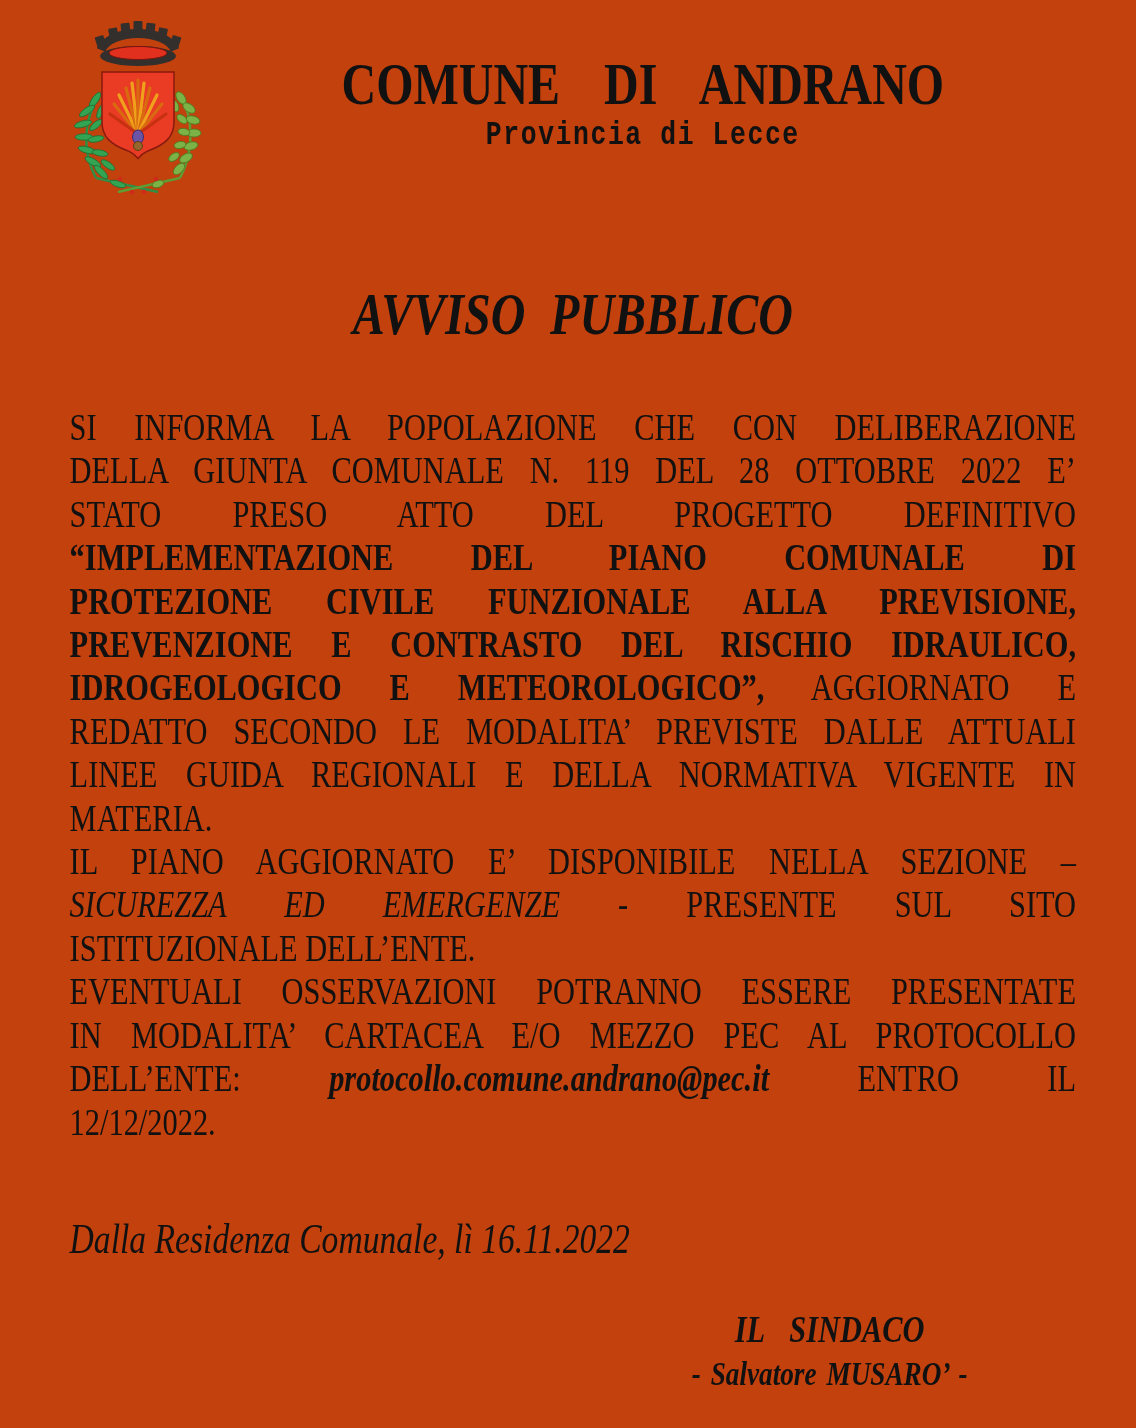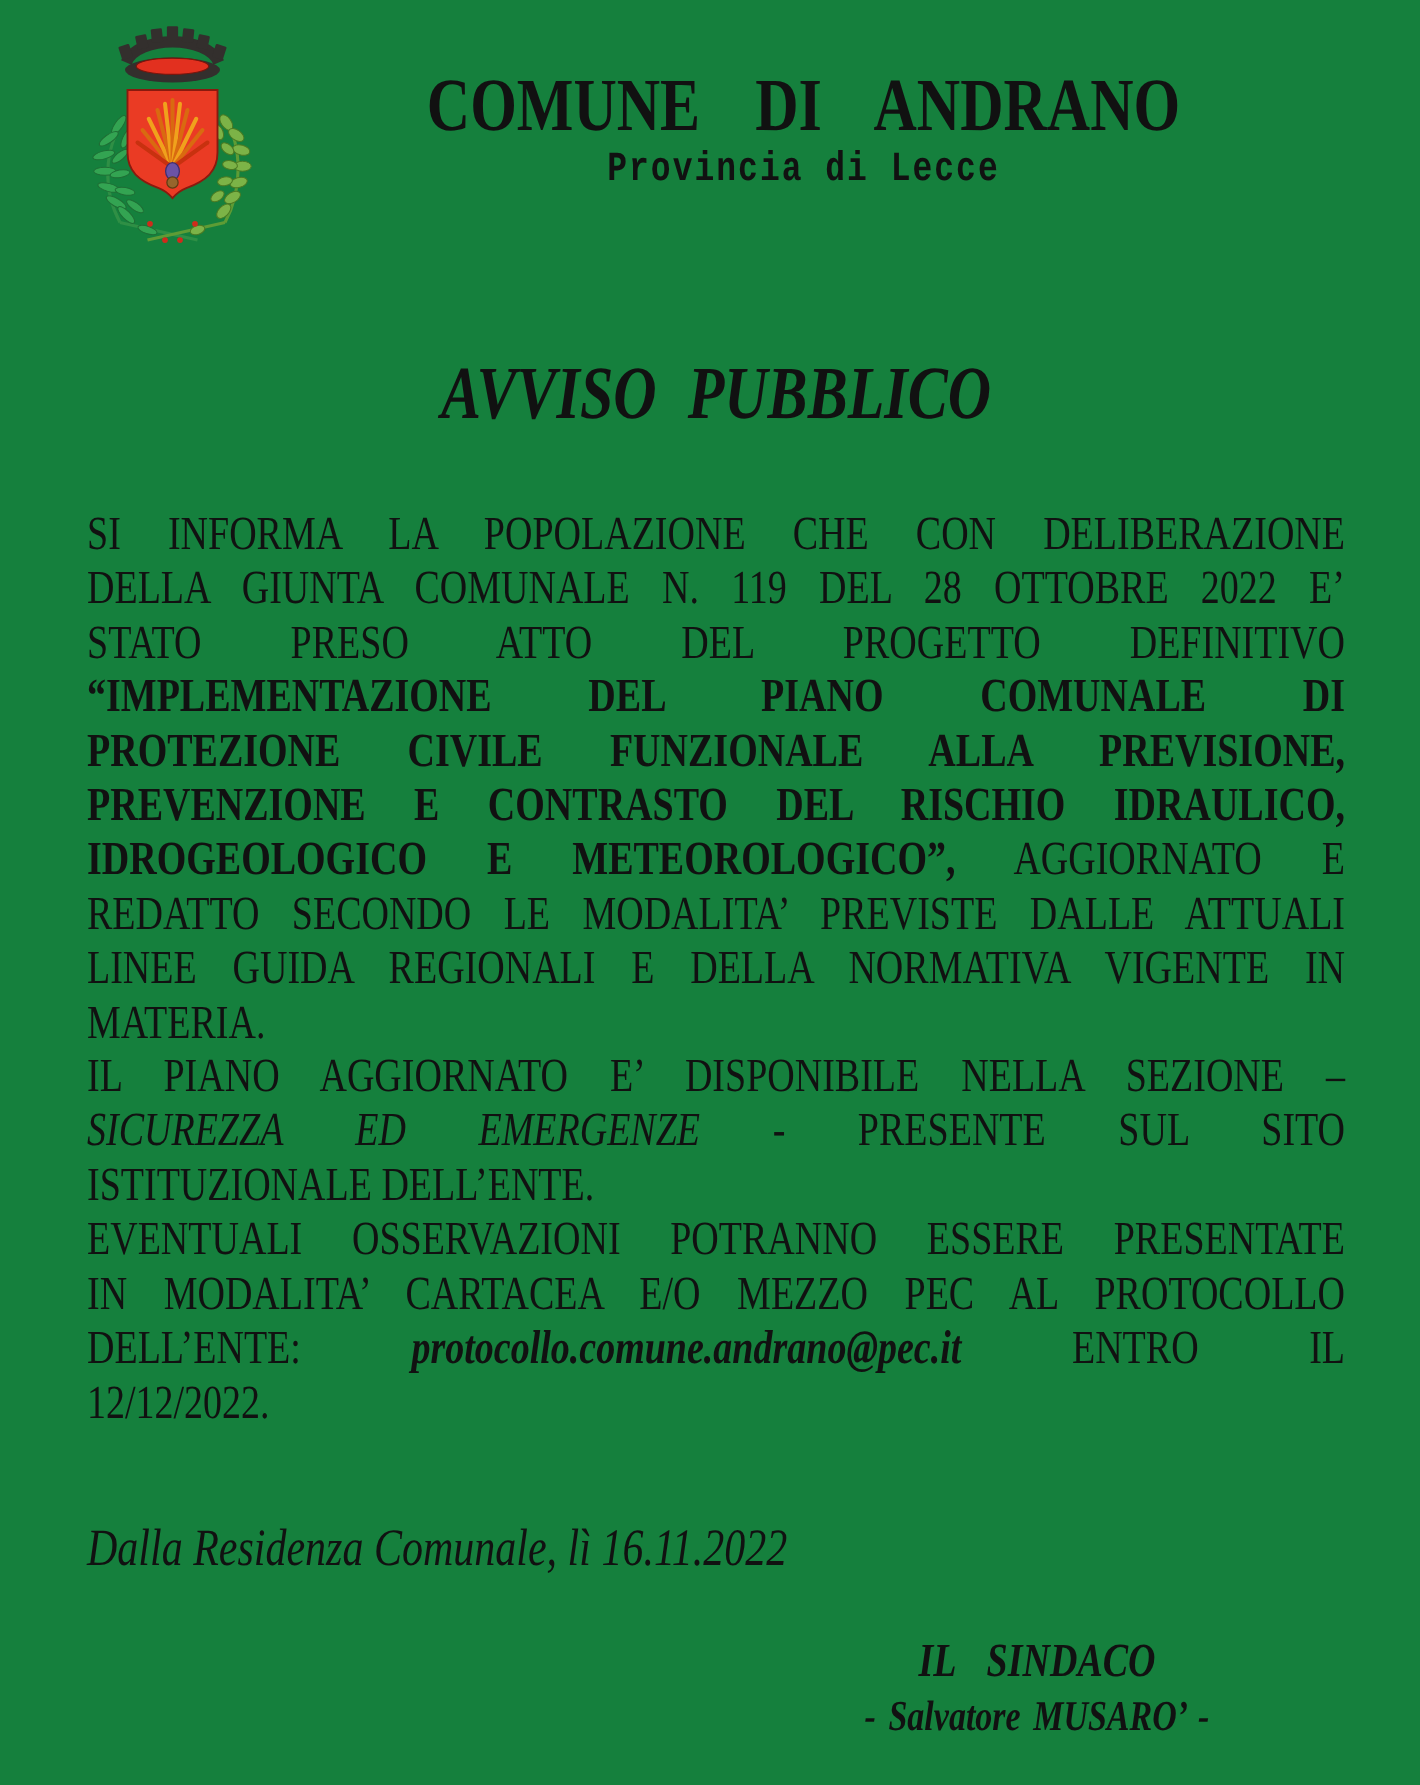--- a/index.html
+++ b/index.html
@@ -1,17 +1,17 @@
 <!DOCTYPE html>
 <html><head>
 <meta charset="utf-8">
 <style>
   html,body{margin:0;padding:0;background:#ffffff;}
   .page{
-    position:relative;width:1136px;height:1428px;background:#15803d;
+    position:relative;width:1136px;height:1428px;background:#c2410c;
     color:#111;font-family:"Liberation Serif","DejaVu Serif",serif;
     overflow:hidden;
   }
   
   .squeeze{
     position:absolute;left:0;top:0;width:1420px;height:1428px;
     transform:scaleX(0.8);transform-origin:0 0;
   }
   .crest{position:absolute;left:68px;top:16px;width:140px;height:180px;}
   .header{position:absolute;left:300px;top:54px;width:1007px;text-align:center;}

